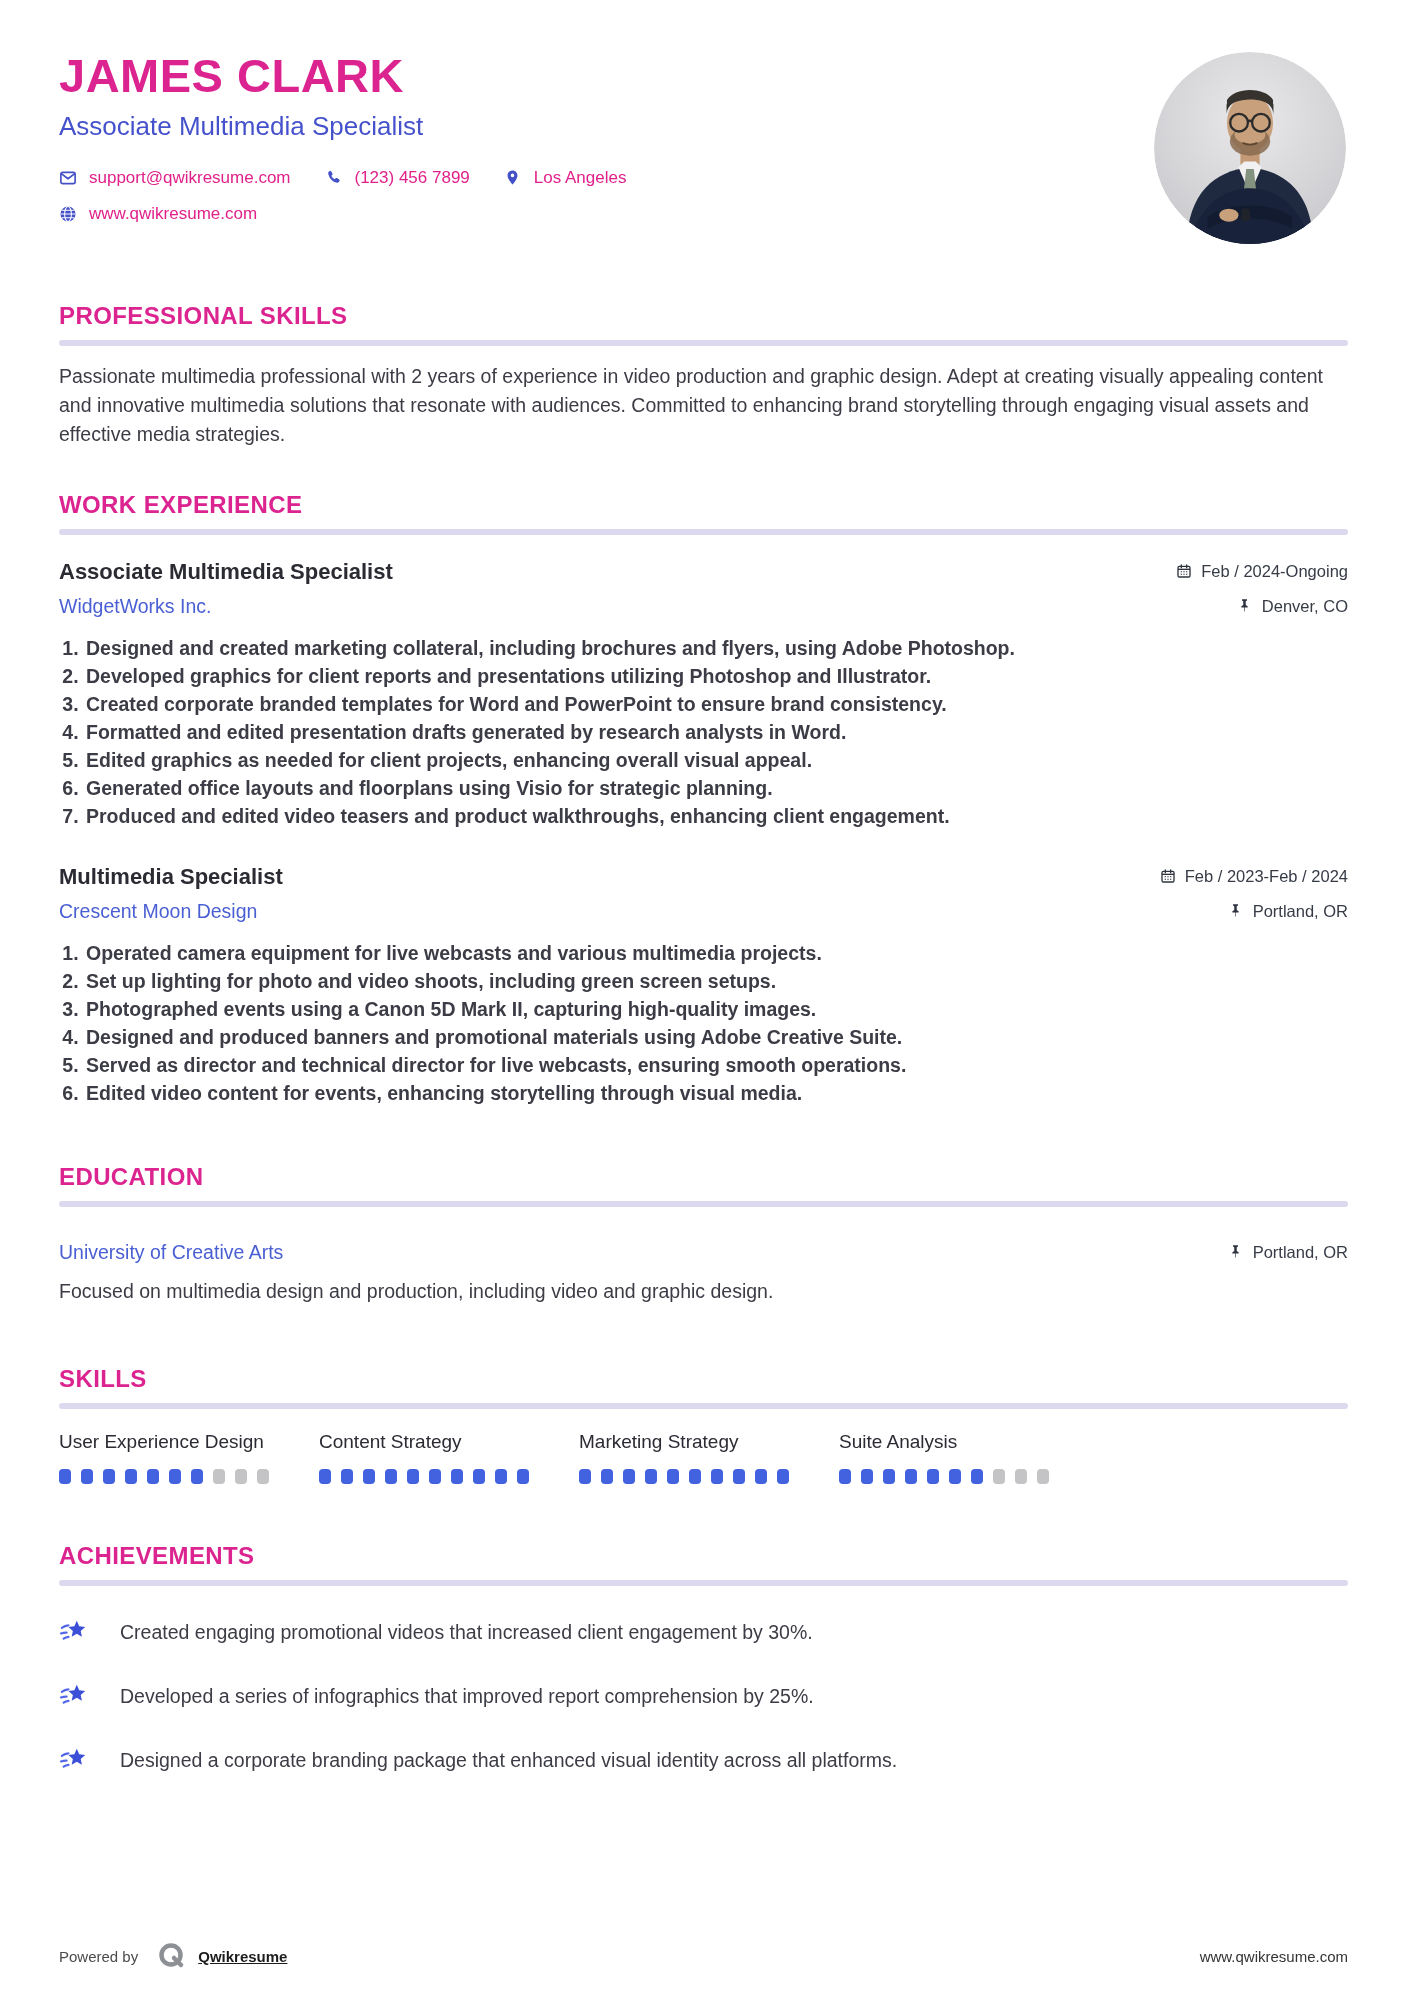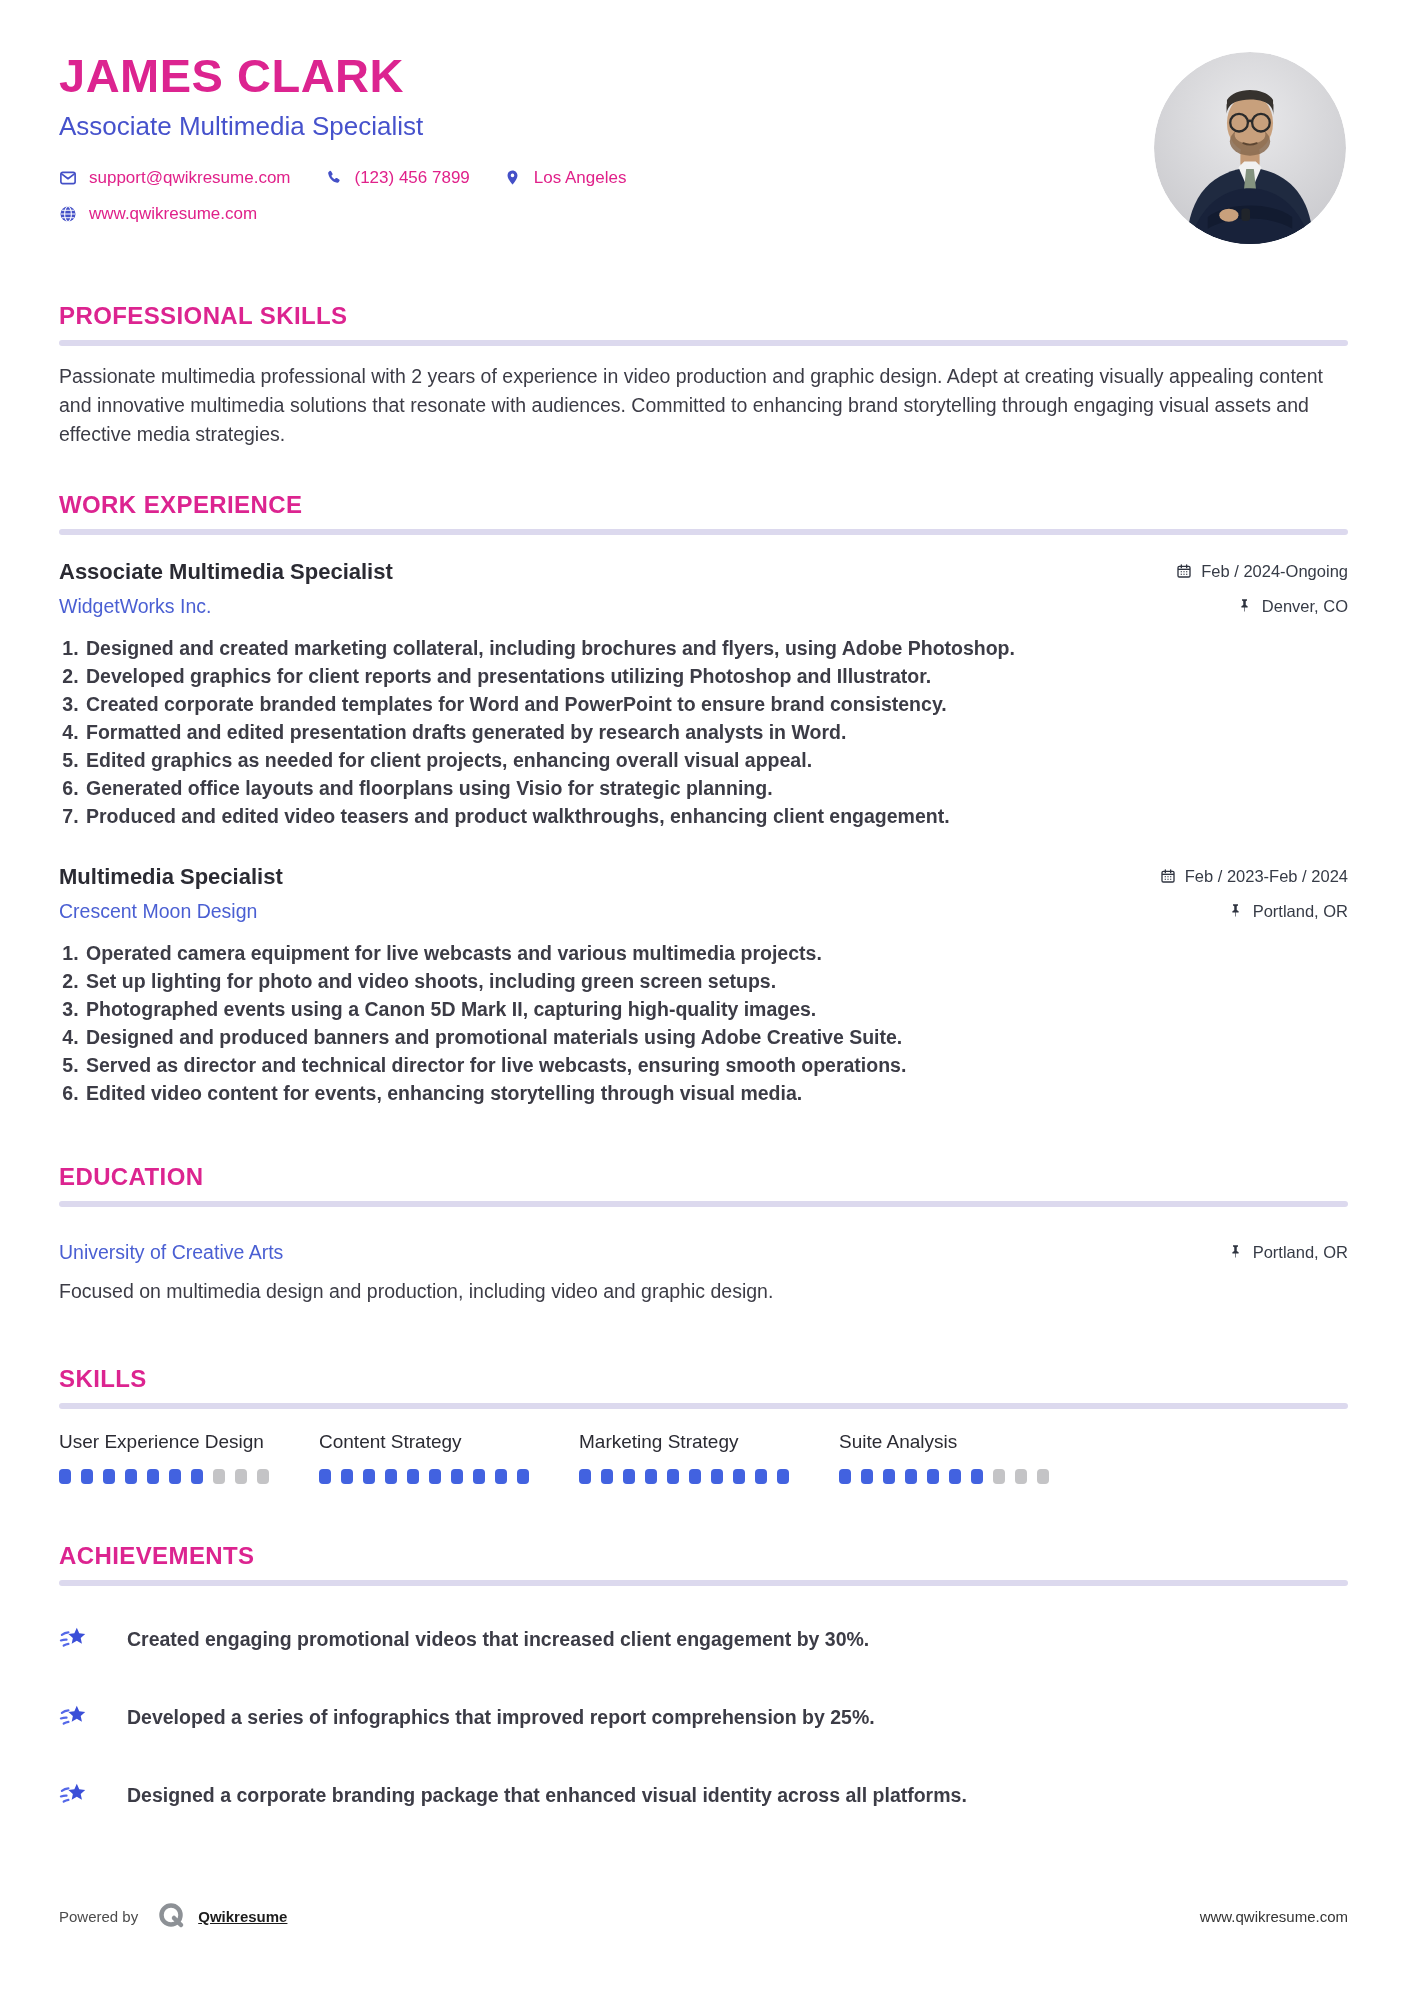--- a/index.html
+++ b/index.html
@@ -1,17 +1,17 @@
 <!DOCTYPE html>
 <html style="--pink: #dc2490; --blue: #4652cc; --link: #4a5fd3; --dot-blue: #4262e0; --dot-gray: #c4c4c6; --divider: #dcd9ee;"><head>
 <meta charset="utf-8">
 <style>
   html,body{margin:0;padding:0;background:#ffffff;}
   body{width:1407px;height:1990px;font-family:"Liberation Sans",sans-serif;color:#3c3c46;overflow:hidden;}
-  .page{box-sizing:border-box;display:flex;flex-direction:column;height:1990px;padding:44px 59px 60px 59px;}
+  .page{box-sizing:border-box;display:flex;flex-direction:column;height:1990px;padding:44px 59px 20px 59px;}
   :root{
     --pink:#dc2490;--blue:#4652cc;--link:#4a5fd3;--dot-blue:#4262e0;--dot-gray:#c4c4c6;
     --ink:#2b2b33;--body:#3c3c46;--meta:#363b46;--divider:#dcd9ee;
   }
   
   .header{display:flex;justify-content:space-between;align-items:flex-start;}
   .person-name{margin:8px 0 0 0;font-size:47px;font-weight:800;letter-spacing:.5px;color:var(--pink);line-height:1;}
   .person-title{margin-top:12px;font-size:26px;font-weight:500;color:var(--blue);}
   .contact-row{display:flex;align-items:flex-end;margin-top:26px;gap:34px;}
   .contact-row.second{margin-top:16px;}
@@ -43,21 +43,21 @@
   .sec-skills h2{margin-top:62px;}
   .skills-grid{display:grid;grid-template-columns:repeat(4,260px);margin-top:22px;}
   .skill-name{font-size:19px;font-weight:500;color:var(--ink);}
   .dots{display:flex;gap:10px;margin-top:16px;}
   .dot{width:12px;height:15px;border-radius:4px;background:var(--dot-gray);}
   .dot.filled{background:var(--dot-blue);}
   
   .sec-ach h2{margin-top:58px;}
   .ach-list{margin-top:24px;display:flex;flex-direction:column;gap:19px;}
   .ach-item{display:flex;align-items:center;gap:20px;}
-  .ach-item p{margin:18px;font-size:19.5px;color:var(--body);font-weight:bold;}
+  .ach-item p{margin:11px;font-size:19.5px;color:var(--body);}
   .star{width:30px;height:28px;flex:0 0 auto;}
   
   .footer{margin-top:auto;display:flex;align-items:center;gap:12px;}
   .powered{font-size:15px;color:#4b4b4b;}
   .qlogo{width:28px;height:28px;margin-left:8px;}
   .brand{font-size:15px;font-weight:700;color:#1c1c1c;text-decoration:underline;}
   .footer-site{margin-left:auto;font-size:15px;color:#333;font-weight:500;}
 </style>
 </head>
 <body>

